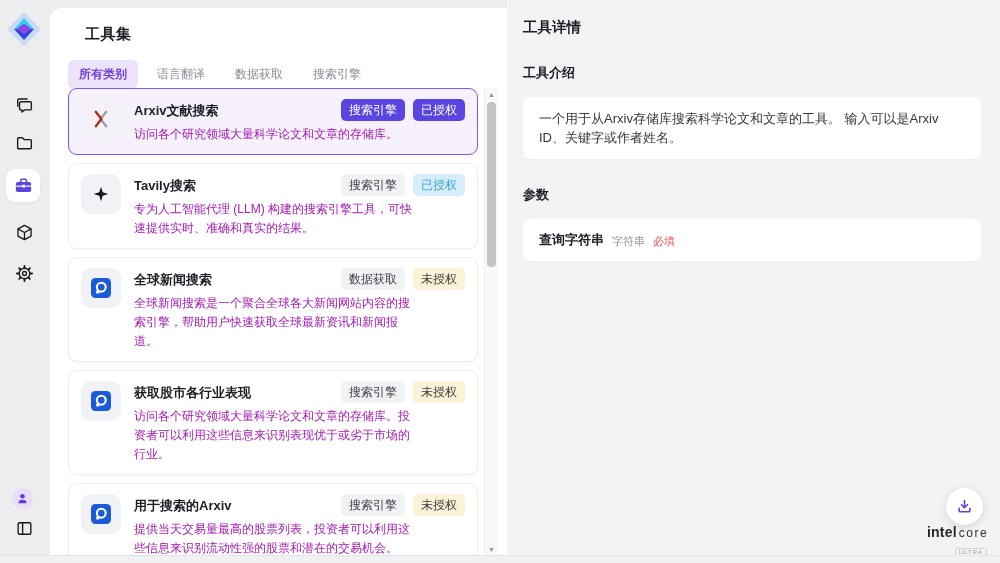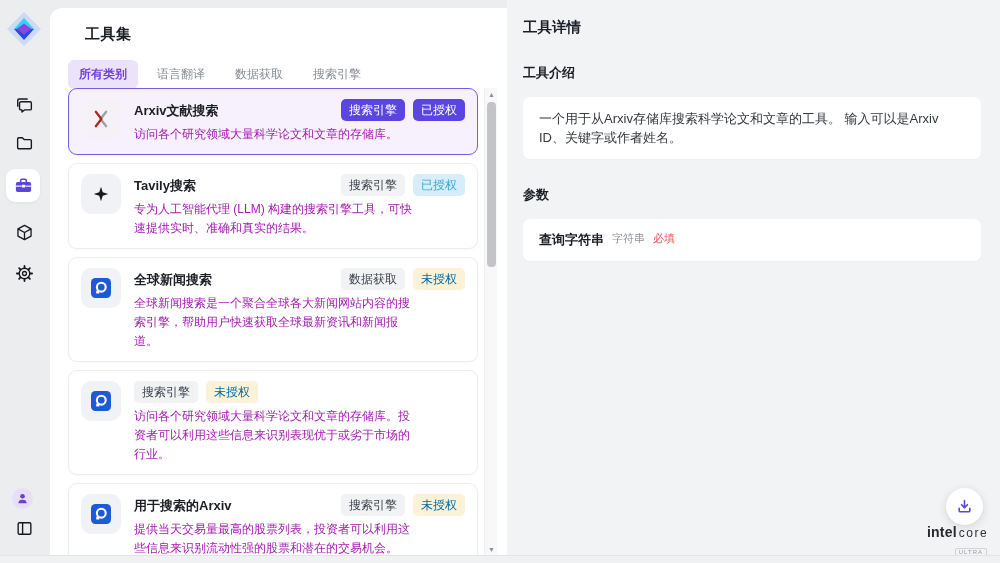--- a/index.html
+++ b/index.html
@@ -29,35 +29,35 @@
   .tool-tile { flex:none; width:40px; height:40px; border-radius:10px; background:#f1f2f5; display:flex; align-items:center; justify-content:center; }
   .tool-card.selected .tool-tile { background:#f4f2f7; }
   .tool-body { flex:1; min-width:0; }
   .tool-head { display:flex; justify-content:space-between; align-items:flex-start; }
   .tool-name { font-size:13px; font-weight:bold; color:#1b1e24; padding-top:3px; }
   .badges { display:flex; gap:8px; }
   .badge { font-size:12px; line-height:16px; padding:3px 8px; border-radius:5px; white-space:nowrap; }
   .badge-solid  { background:#5b45e0; color:#ffffff; }
   .badge-gray   { background:#f1f2f4; color:#3e434b; }
   .badge-cyan   { background:#d7eefa; color:#3ba6d4; }
-  .badge-yellow { background:#fbf2d7; color:#0369a1; }
+  .badge-yellow { background:#fbf2d7; color:#404040; }
   .tool-desc { font-size:12px; color:#a21caf; line-height:19px; margin-top:4px; max-width:282px; }
 
   
   .scrollbar { position:absolute; left:434px; top:80px; width:13px; height:467px; background:#f8f8f9; border-left:1px solid #efefef; }
   .scroll-arrow { position:absolute; left:0; width:13px; height:12px; font-size:7px; color:#8f9094; display:flex; align-items:center; justify-content:center; cursor:pointer; }
   .scroll-thumb { position:absolute; left:2px; top:14px; width:9px; height:165px; background:#c3c4c7; border-radius:4px; cursor:pointer; }
 
   
   .details { position:absolute; left:507px; top:0; width:493px; height:563px; background:#f2f3f5; padding:18px 19px 0 16px; z-index:3; }
   .details-title { font-size:14.5px; font-weight:bold; }
   .section-heading { font-size:13px; font-weight:bold; margin-top:27px; }
   .white-card { background:#ffffff; border-radius:7px; margin-top:15px; padding:12px 16px; box-shadow:0 1px 2px rgba(0,0,0,.02); }
   .intro-text { font-size:13px; color:#33373e; line-height:18px; }
-  .param-line { display:flex; align-items:flex-start; gap:8px; }
+  .param-line { display:flex; align-items:flex-end; gap:8px; }
   .param-name { font-size:13px; font-weight:bold; color:#1b1e24; }
   .param-type { font-size:11px; color:#8a8f98; }
   .param-required { font-size:11px; color:#e35454; }
   .param-desc { font-size:12.5px; color:#3c414a; margin-top:8px; }
 
   
   .fab { position:absolute; left:946px; top:488px; width:37px; height:37px; border-radius:50%; background:#ffffff; box-shadow:0 2px 10px rgba(0,0,0,.13); display:flex; align-items:center; justify-content:center; cursor:pointer; z-index:20; }
   .brand { position:absolute; left:927px; top:524px; z-index:20; text-align:right; width:60px; }
   .brand-row { display:flex; align-items:baseline; gap:2px; }
   .brand-intel { font-size:14px; font-weight:bold; color:#26282c; letter-spacing:.2px; }
@@ -212,20 +212,21 @@
     <div class="tool-card">
       <span class="tool-tile">
         <svg width="24" height="24" viewBox="0 0 24 24">
           <rect x="2" y="2" width="20" height="20" rx="4.5" fill="#1b5bd7"></rect>
           <circle cx="12.3" cy="11.2" r="4.4" fill="none" stroke="#ffffff" stroke-width="2.1"></circle>
           <rect x="7.2" y="14.4" width="3.1" height="3.1" rx="0.4" fill="#ffffff"></rect>
         </svg>
       </span>
       <div class="tool-body">
         <div class="tool-head">
+          <span class="tool-name">获取股市各行业表现</span>
           <span class="badges">
             <span class="badge badge-gray">搜索引擎</span>
             <span class="badge badge-yellow">未授权</span>
           </span>
         </div>
         <div class="tool-desc">访问各个研究领域大量科学论文和文章的存储库。投资者可以利用这些信息来识别表现优于或劣于市场的行业。</div>
       </div>
     </div>
 
     <div class="tool-card">

